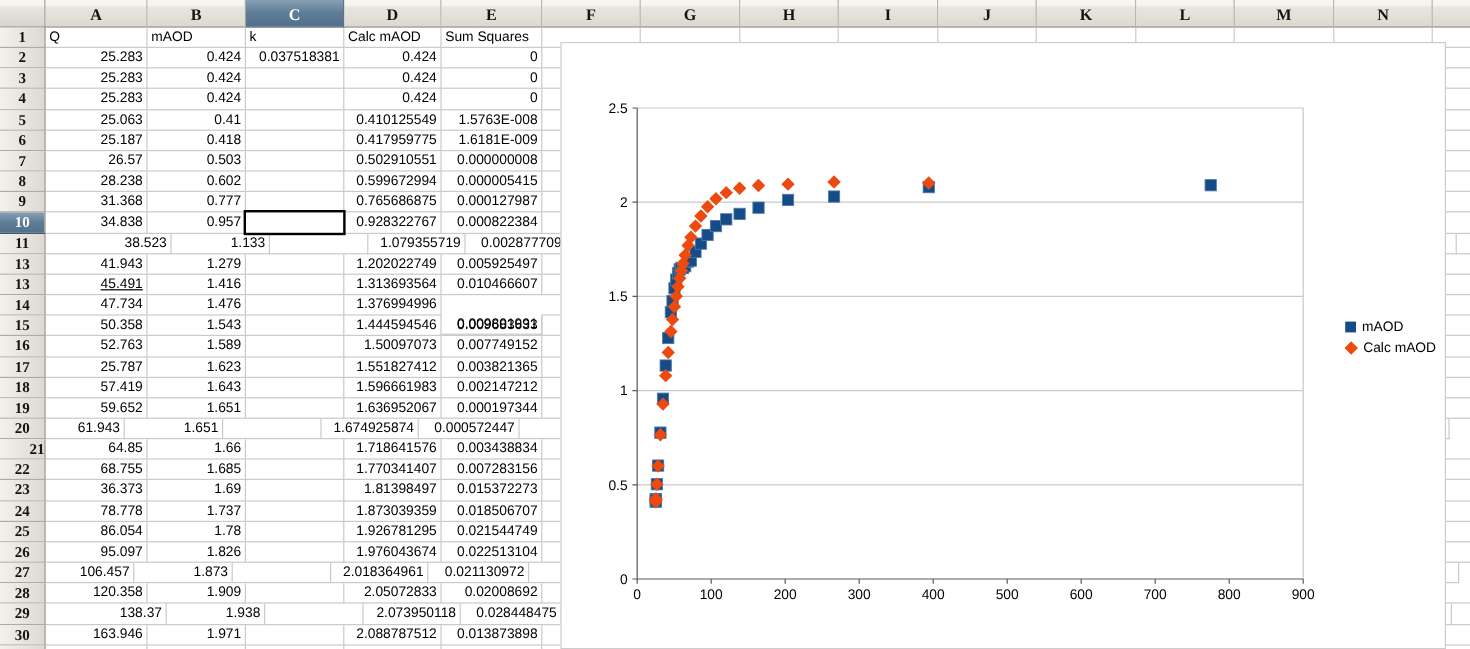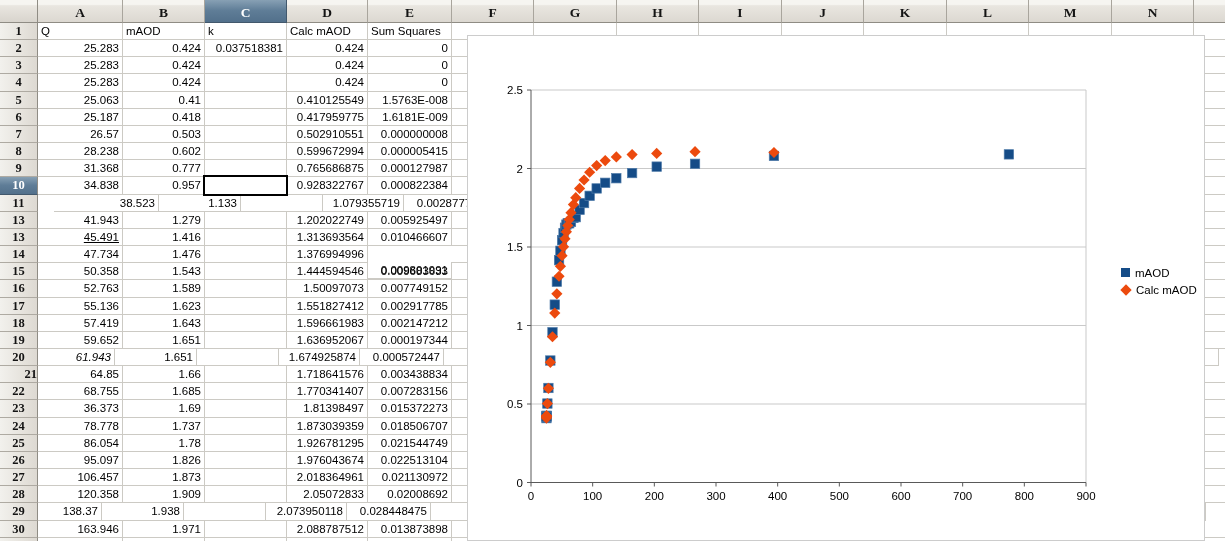--- a/index.html
+++ b/index.html
@@ -281,21 +281,21 @@
       <div class="cell" style="width: 82px; height: 17.16px;"></div>
       <div class="cell" style="width: 83px; height: 17.16px;"></div>
       <div class="cell" style="width: 82px; height: 17.16px;"></div>
       <div class="cell" style="width: 83px; height: 17.16px;"></div>
       <div class="cell" style="width: 82px; height: 17.16px;"></div>
       <div class="cell" style="width: 83px; height: 17.16px;"></div>
       <div class="cell" style="width: 82px; height: 17.16px;"></div>
       <div class="cell" style="width: 33px; height: 17.16px;"></div>
     </div>
     <div class="grow" style="height: 17.16px;">
-      <div class="cell num" style="width: 105px; height: 17.16px; margin-left: 16px;">38.523</div>
+      <div class="cell num" style="width: 105px; height: 17.16px;">38.523</div>
       <div class="cell num" style="width: 82px; height: 17.16px;">1.133</div>
       <div class="cell" style="width: 82px; height: 17.16px;"></div>
       <div class="cell num" style="width: 81px; height: 17.16px;">1.079355719</div>
       <div class="cell num" style="width: 84px; height: 17.16px;">0.002877709</div>
       <div class="cell" style="width: 82px; height: 17.16px;"></div>
       <div class="cell" style="width: 83px; height: 17.16px;"></div>
       <div class="cell" style="width: 82px; height: 17.16px;"></div>
       <div class="cell" style="width: 83px; height: 17.16px;"></div>
       <div class="cell" style="width: 82px; height: 17.16px;"></div>
       <div class="cell" style="width: 83px; height: 17.16px;"></div>
@@ -383,25 +383,25 @@
       <div class="cell" style="width: 82px; height: 17.16px;"></div>
       <div class="cell" style="width: 83px; height: 17.16px;"></div>
       <div class="cell" style="width: 82px; height: 17.16px;"></div>
       <div class="cell" style="width: 83px; height: 17.16px;"></div>
       <div class="cell" style="width: 82px; height: 17.16px;"></div>
       <div class="cell" style="width: 83px; height: 17.16px;"></div>
       <div class="cell" style="width: 82px; height: 17.16px;"></div>
       <div class="cell" style="width: 33px; height: 17.16px;"></div>
     </div>
     <div class="grow" style="height: 17.16px;">
-      <div class="cell num" style="width: 85px; height: 17.16px;">55.136</div>
+      <div class="cell num" style="width: 85px; height: 17.16px;">25.787</div>
       <div class="cell num" style="width: 82px; height: 17.16px;">1.623</div>
       <div class="cell" style="width: 82px; height: 17.16px;"></div>
       <div class="cell num" style="width: 81px; height: 17.16px;">1.551827412</div>
-      <div class="cell num" style="width: 84px; height: 17.16px;">0.002917785</div>
+      <div class="cell num" style="width: 84px; height: 17.16px;">0.003821365</div>
       <div class="cell" style="width: 82px; height: 17.16px;"></div>
       <div class="cell" style="width: 83px; height: 17.16px;"></div>
       <div class="cell" style="width: 82px; height: 17.16px;"></div>
       <div class="cell" style="width: 83px; height: 17.16px;"></div>
       <div class="cell" style="width: 82px; height: 17.16px;"></div>
       <div class="cell" style="width: 83px; height: 17.16px;"></div>
       <div class="cell" style="width: 82px; height: 17.16px;"></div>
       <div class="cell" style="width: 83px; height: 17.16px;"></div>
       <div class="cell" style="width: 82px; height: 17.16px;"></div>
       <div class="cell" style="width: 33px; height: 17.16px;"></div>
@@ -434,21 +434,21 @@
       <div class="cell" style="width: 82px; height: 17.16px;"></div>
       <div class="cell" style="width: 83px; height: 17.16px;"></div>
       <div class="cell" style="width: 82px; height: 17.16px;"></div>
       <div class="cell" style="width: 83px; height: 17.16px;"></div>
       <div class="cell" style="width: 82px; height: 17.16px;"></div>
       <div class="cell" style="width: 83px; height: 17.16px;"></div>
       <div class="cell" style="width: 82px; height: 17.16px;"></div>
       <div class="cell" style="width: 33px; height: 17.16px;"></div>
     </div>
     <div class="grow" style="height: 17.16px;">
-      <div class="cell num" style="width: 77px; height: 17.16px; font-style: italic;">61.943</div>
+      <div class="cell num" style="width: 66px; height: 17.16px;">61.943</div>
       <div class="cell num" style="width: 82px; height: 17.16px;">1.651</div>
       <div class="cell" style="width: 82px; height: 17.16px;"></div>
       <div class="cell num" style="width: 81px; height: 17.16px;">1.674925874</div>
       <div class="cell num" style="width: 84px; height: 17.16px;">0.000572447</div>
       <div class="cell" style="width: 82px; height: 17.16px;"></div>
       <div class="cell" style="width: 83px; height: 17.16px;"></div>
       <div class="cell" style="width: 82px; height: 17.16px;"></div>
       <div class="cell" style="width: 83px; height: 17.16px;"></div>
       <div class="cell" style="width: 82px; height: 17.16px;"></div>
       <div class="cell" style="width: 83px; height: 17.16px;"></div>
@@ -553,21 +553,21 @@
       <div class="cell" style="width: 82px; height: 17.16px;"></div>
       <div class="cell" style="width: 83px; height: 17.16px;"></div>
       <div class="cell" style="width: 82px; height: 17.16px;"></div>
       <div class="cell" style="width: 83px; height: 17.16px;"></div>
       <div class="cell" style="width: 82px; height: 17.16px;"></div>
       <div class="cell" style="width: 83px; height: 17.16px;"></div>
       <div class="cell" style="width: 82px; height: 17.16px;"></div>
       <div class="cell" style="width: 33px; height: 17.16px;"></div>
     </div>
     <div class="grow" style="height: 17.16px;">
-      <div class="cell num" style="width: 85px; height: 17.16px;">106.457</div>
+      <div class="cell num" style="width: 74px; height: 17.16px;">106.457</div>
       <div class="cell num" style="width: 82px; height: 17.16px;">1.873</div>
       <div class="cell" style="width: 82px; height: 17.16px;"></div>
       <div class="cell num" style="width: 81px; height: 17.16px;">2.018364961</div>
       <div class="cell num" style="width: 84px; height: 17.16px;">0.021130972</div>
       <div class="cell" style="width: 82px; height: 17.16px;"></div>
       <div class="cell" style="width: 83px; height: 17.16px;"></div>
       <div class="cell" style="width: 82px; height: 17.16px;"></div>
       <div class="cell" style="width: 83px; height: 17.16px;"></div>
       <div class="cell" style="width: 82px; height: 17.16px;"></div>
       <div class="cell" style="width: 83px; height: 17.16px;"></div>
@@ -587,21 +587,21 @@
       <div class="cell" style="width: 82px; height: 17.16px;"></div>
       <div class="cell" style="width: 83px; height: 17.16px;"></div>
       <div class="cell" style="width: 82px; height: 17.16px;"></div>
       <div class="cell" style="width: 83px; height: 17.16px;"></div>
       <div class="cell" style="width: 82px; height: 17.16px;"></div>
       <div class="cell" style="width: 83px; height: 17.16px;"></div>
       <div class="cell" style="width: 82px; height: 17.16px;"></div>
       <div class="cell" style="width: 33px; height: 17.16px;"></div>
     </div>
     <div class="grow" style="height: 17.16px;">
-      <div class="cell num" style="width: 64px; height: 17.16px;">138.37</div>
+      <div class="cell num" style="width: 101px; height: 17.16px;">138.37</div>
       <div class="cell num" style="width: 82px; height: 17.16px;">1.938</div>
       <div class="cell" style="width: 82px; height: 17.16px;"></div>
       <div class="cell num" style="width: 81px; height: 17.16px;">2.073950118</div>
       <div class="cell num" style="width: 84px; height: 17.16px;">0.028448475</div>
       <div class="cell" style="width: 82px; height: 17.16px;"></div>
       <div class="cell" style="width: 83px; height: 17.16px;"></div>
       <div class="cell" style="width: 82px; height: 17.16px;"></div>
       <div class="cell" style="width: 83px; height: 17.16px;"></div>
       <div class="cell" style="width: 82px; height: 17.16px;"></div>
       <div class="cell" style="width: 83px; height: 17.16px;"></div>

